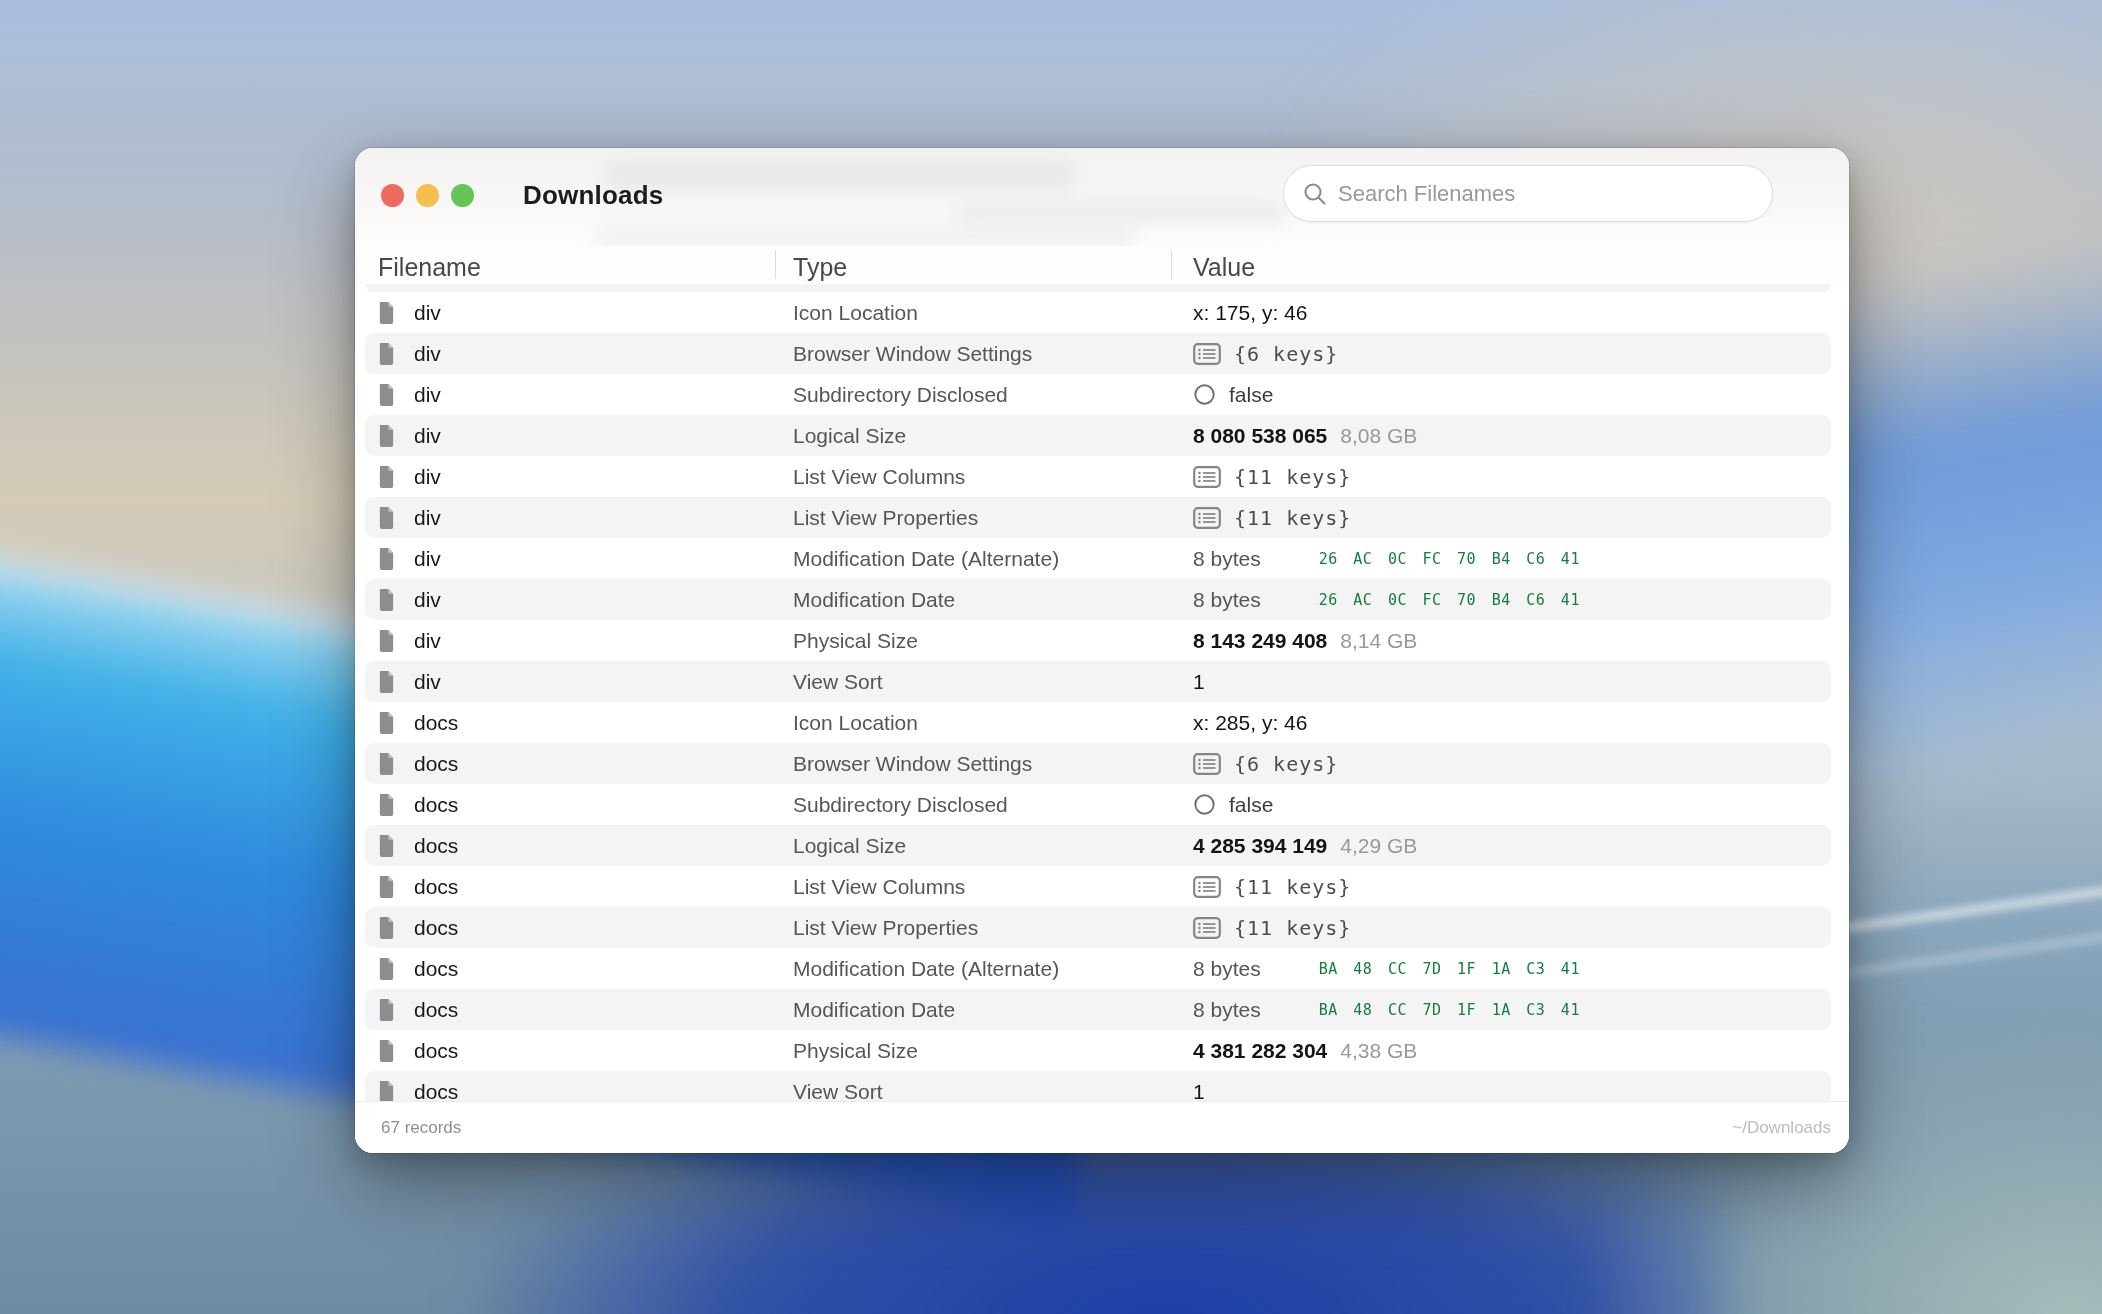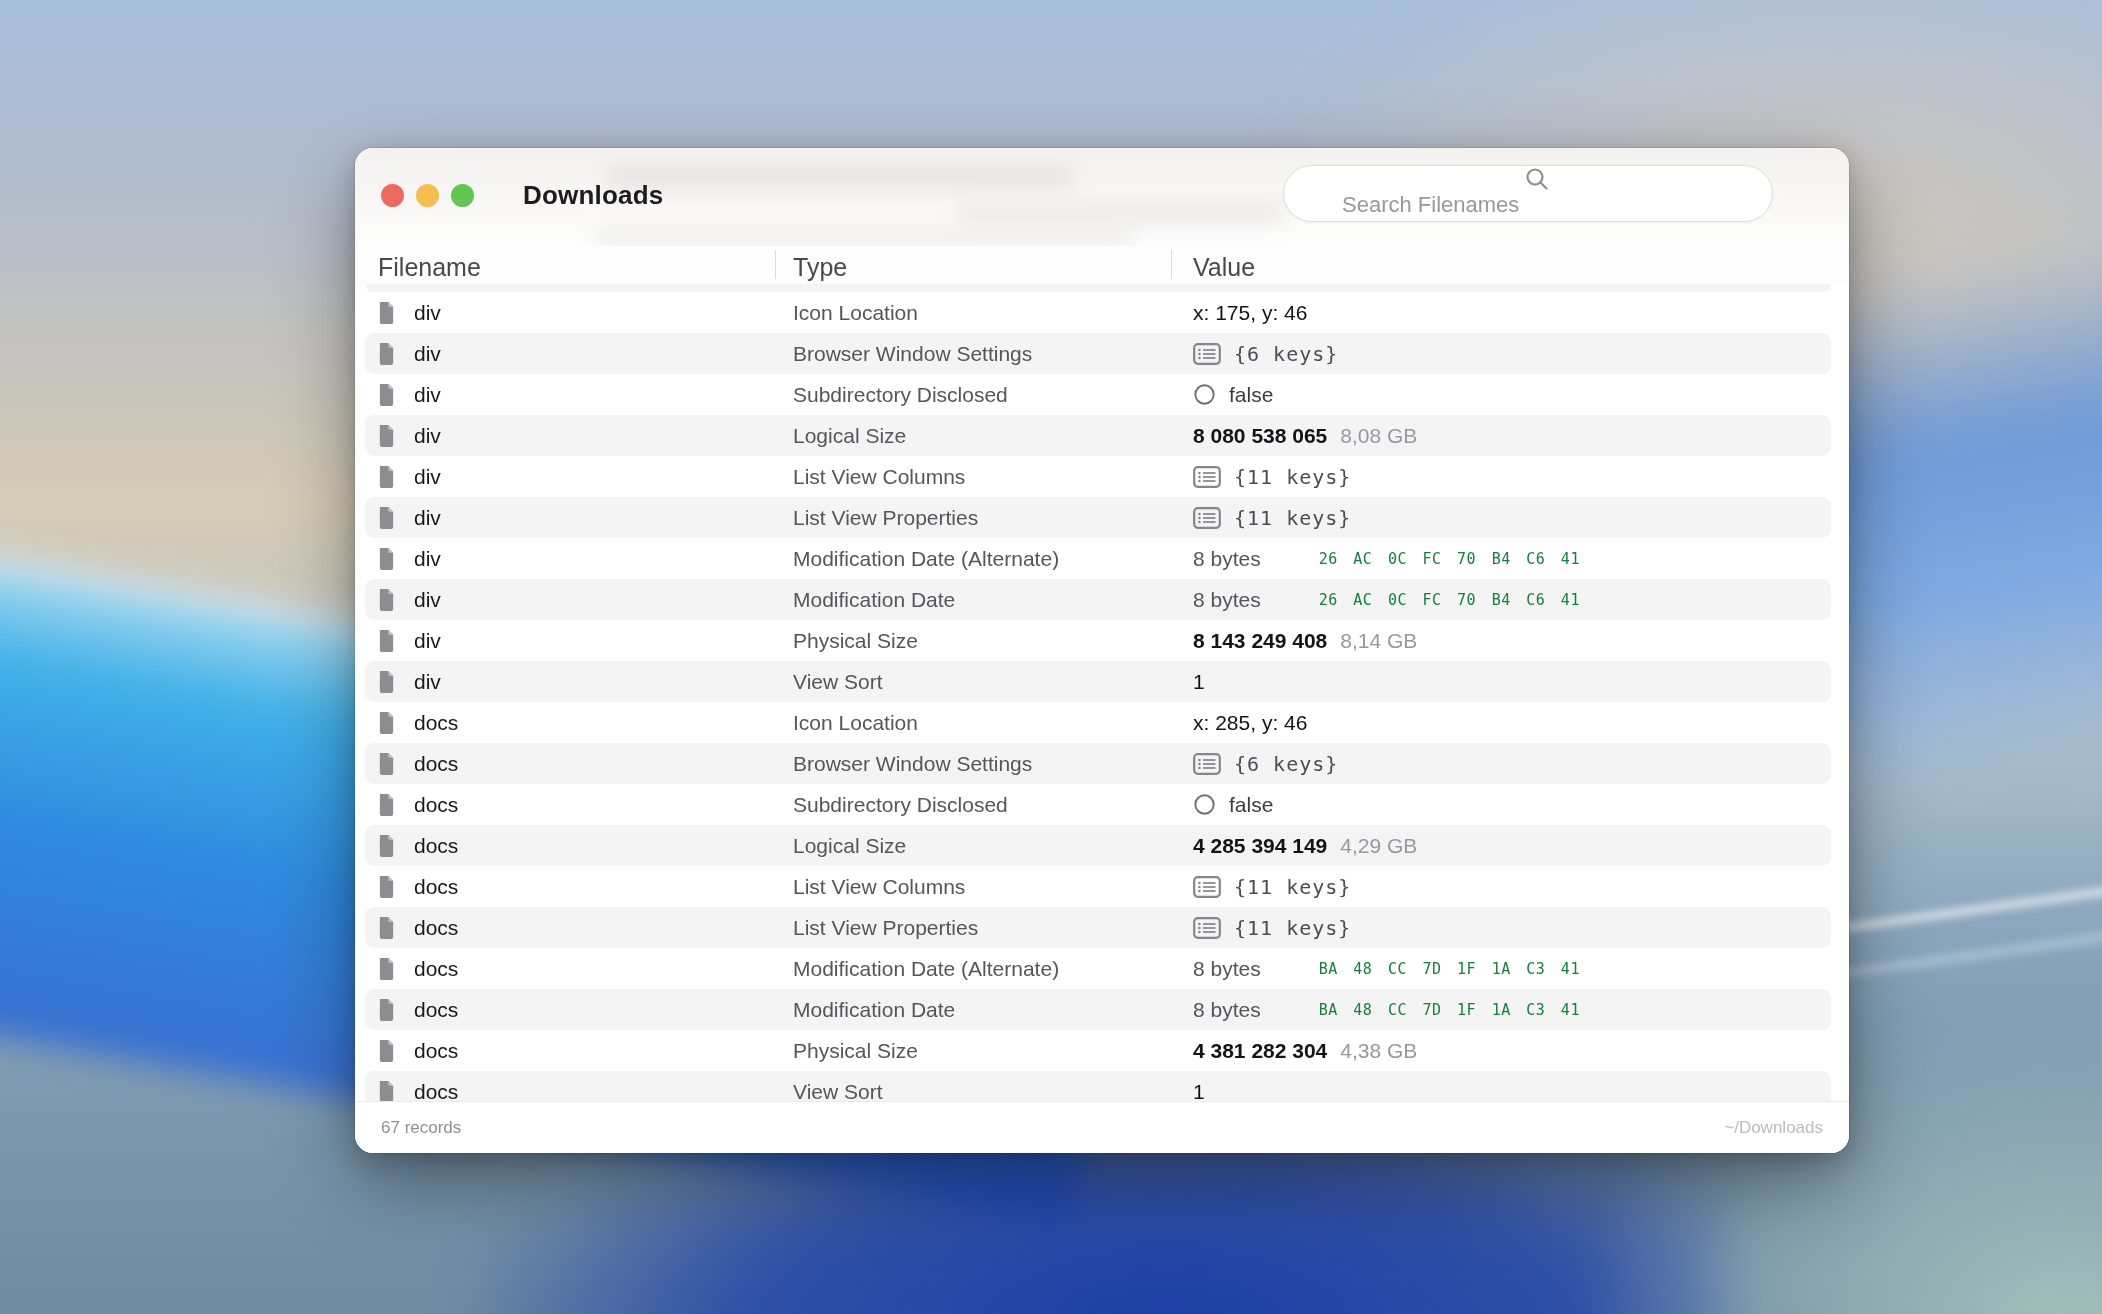--- a/index.html
+++ b/index.html
@@ -84,21 +84,21 @@
   .win-title {
     position: absolute; left: 168px; top: 32px;
     font-size: 26px; font-weight: 700; color: #1c1c1e; letter-spacing: .2px;
   }
 
   .search-field {
     position: absolute; left: 928px; top: 17px; width: 490px; height: 57px;
     background: rgba(255,255,255,.92);
     border: 1px solid #dddcdb; border-radius: 29px;
     box-shadow: 0 1px 2px rgba(0,0,0,.04);
-    display: flex; align-items: center; padding-left: 18px; flex-direction: column;
+    display: flex; align-items: center; padding-left: 18px;
   }
   .search-icon { width: 26px; height: 26px; flex: 0 0 auto; display: flex; }
   .search-input {
     border: none; outline: none; background: transparent;
     font-family: "Liberation Sans", "DejaVu Sans", sans-serif;
     font-size: 22px; color: #333; margin-left: 10px; width: 400px;
   }
   .search-input::placeholder { color: #98989d; opacity: 1; }
 
   
@@ -151,21 +151,21 @@
     font-family: "DejaVu Sans Mono", monospace;
     font-size: 15px; color: #15803d; letter-spacing: .5px; word-spacing: 6px; margin-left: 45px;
   }
   .val-icon { display: flex; flex: 0 0 auto; }
 
   
   .footer {
     position: absolute; left: 0; right: 0; bottom: 0; height: 52px;
     background: #ffffff; border-top: 1px solid #ebebeb;
     display: flex; align-items: center; justify-content: space-between;
-    padding: 0 26px 0 26px;
+    padding: 0 18px 0 26px;
   }
   .footer-records { font-size: 17px; color: #8e8e93; }
   .footer-path { font-size: 17px; color: #bcbcc0; }
 </style>
 </head>
 <body>
 
 <div class="wallpaper">
   <div class="wp-base"></div>
   <div class="wp-topright"></div>

